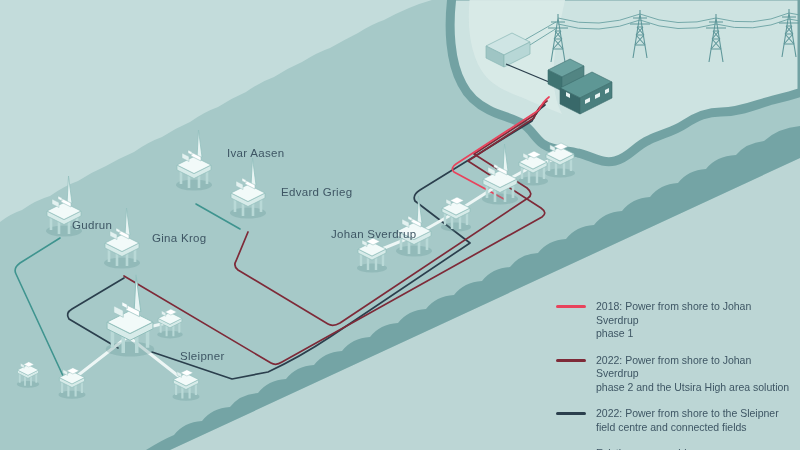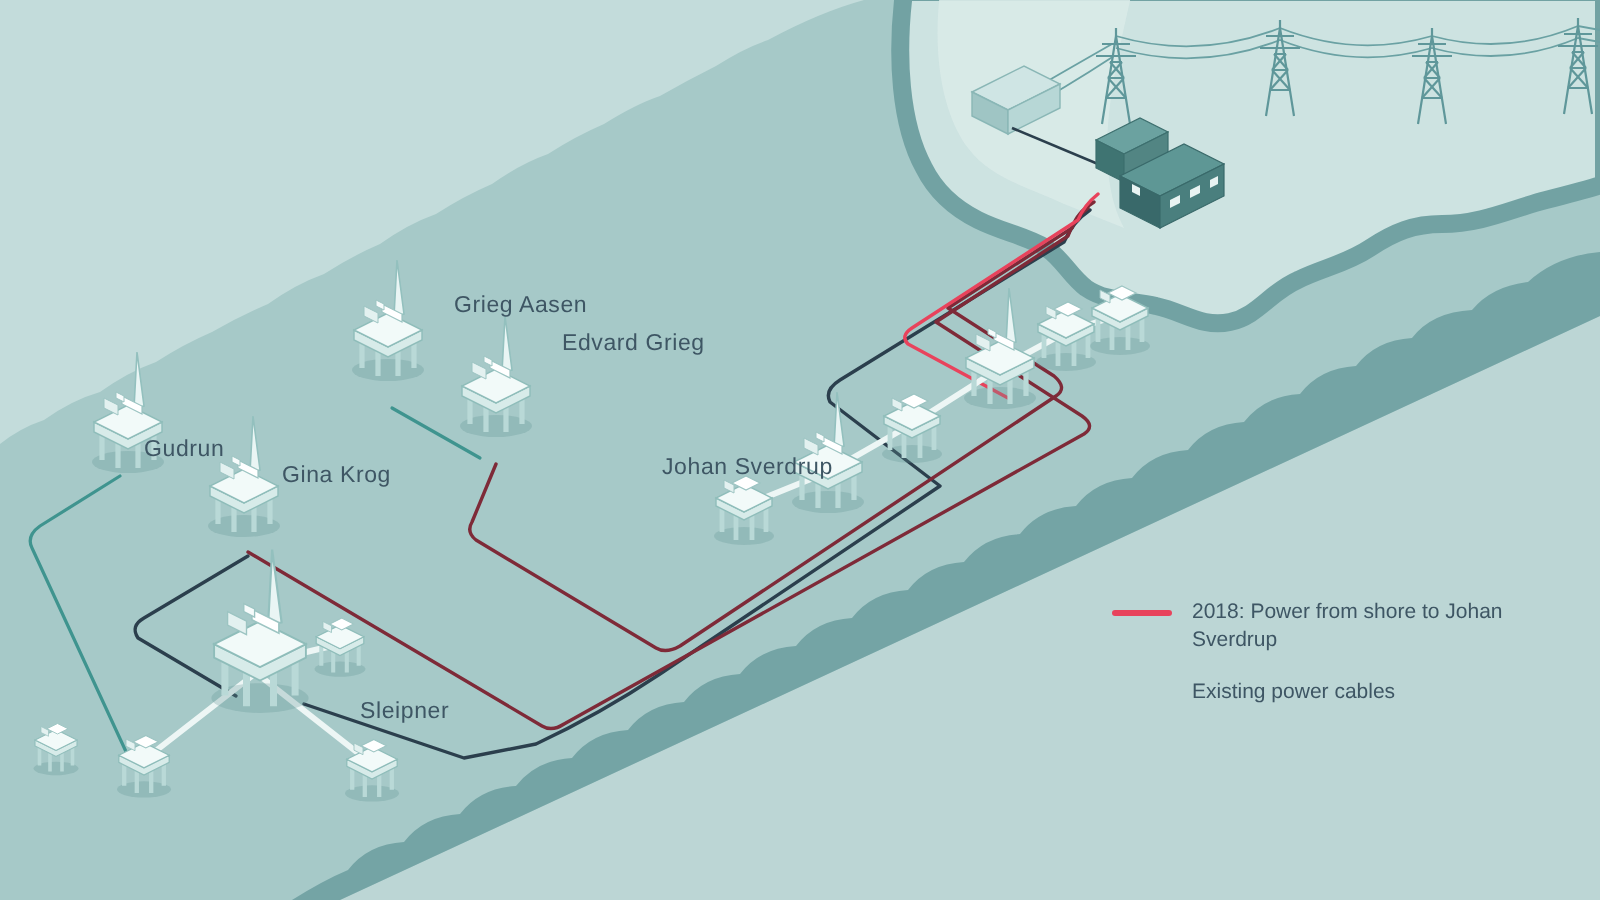--- a/index.html
+++ b/index.html
@@ -166,31 +166,46 @@
     <g transform="translate(72,392) scale(0.9)">
           <use href="#rig-s"></use>
         </g>
     <g transform="translate(28,382) scale(0.75)">
           <use href="#rig-s"></use>
         </g>
   </g>
 </svg>
 
 <div class="field-label" style="left:72px;top:219px">Gudrun</div>
-<div class="field-label" style="left:227px;top:147px">Grieg Aasen</div>
-<div class="field-label" style="left:281px;top:166px">Edvard Grieg</div>
-<div class="field-label" style="left:141px;top:232px">Gina Krog</div>
+<div class="field-label" style="left:227px;top:147px">Ivar Aasen</div>
+<div class="field-label" style="left:281px;top:186px">Edvard Grieg</div>
+<div class="field-label" style="left:152px;top:232px">Gina Krog</div>
 <div class="field-label" style="left:331px;top:228px">Johan Sverdrup</div>
 <div class="field-label" style="left:180px;top:350px">Sleipner</div>
 
 <div class="legend">
   <div class="legend-item">
     <span class="legend-swatch" style="background: rgb(232, 67, 92);"></span>
     <div class="legend-text">
       <div>2018: Power from shore to Johan Sverdrup</div>
+      <div>phase 1</div>
+    </div>
+  </div>
+  <div class="legend-item">
+    <span class="legend-swatch" style="background: rgb(126, 42, 56);"></span>
+    <div class="legend-text">
+      <div>2022: Power from shore to Johan Sverdrup</div>
+      <div>phase 2 and the Utsira High area solution</div>
+    </div>
+  </div>
+  <div class="legend-item">
+    <span class="legend-swatch" style="background: rgb(43, 63, 77);"></span>
+    <div class="legend-text">
+      <div>2022: Power from shore to the Sleipner</div>
+      <div>field centre and connected fields</div>
     </div>
   </div>
   <div class="legend-item">
 
     <div class="legend-text">
       <div>Existing power cables</div>
     </div>
   </div>
 </div>
 

